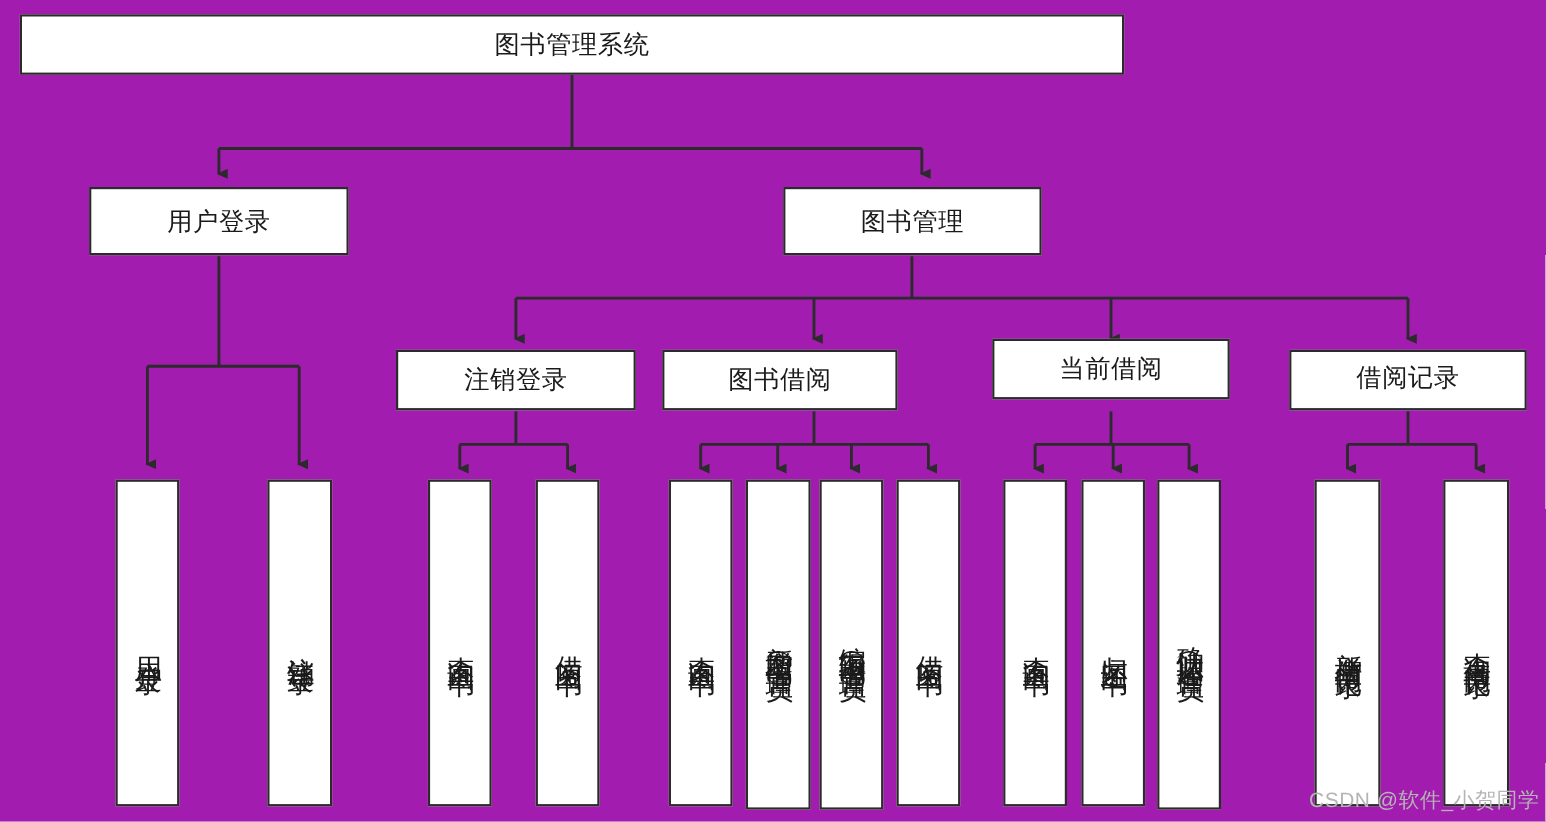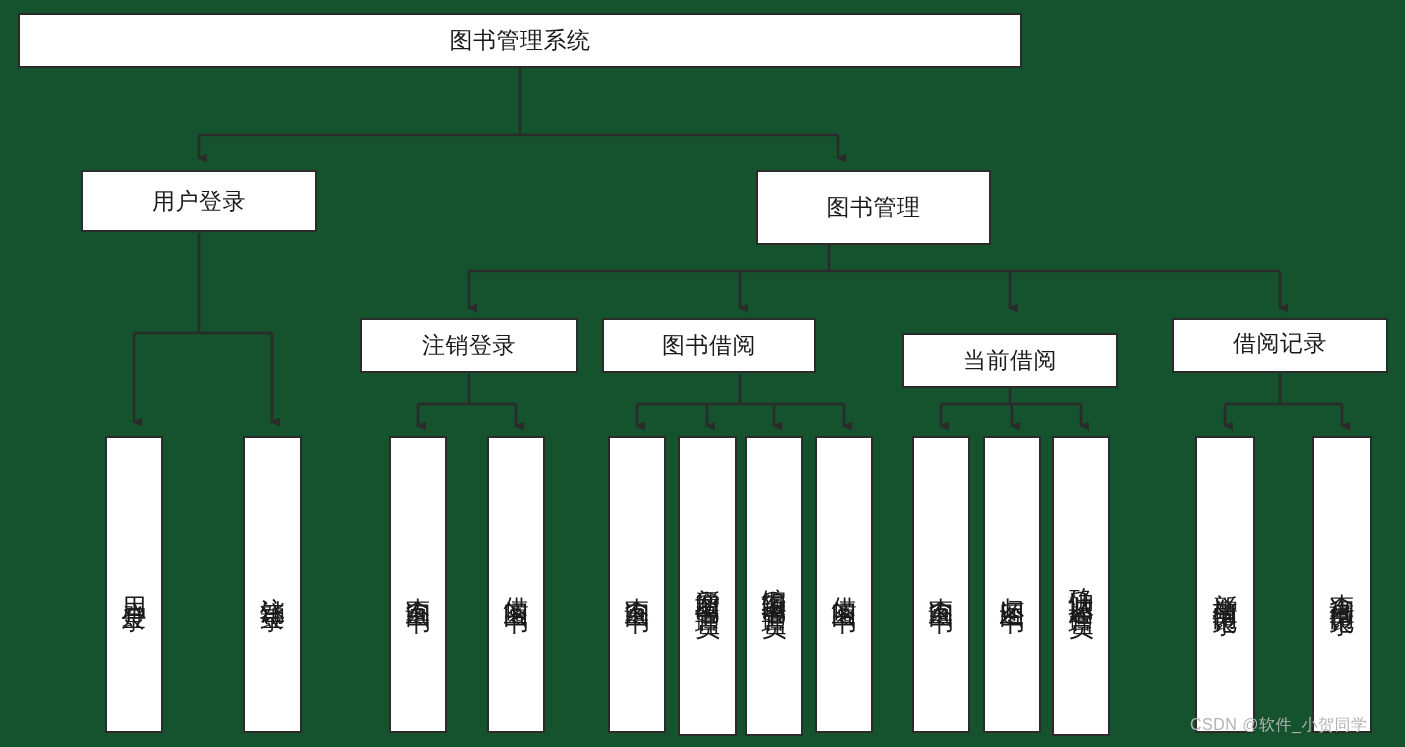--- a/index.html
+++ b/index.html
@@ -7,21 +7,21 @@
     padding: 0;
     background: #ffffff;
   }
   body {
     font-family: "Liberation Sans", "DejaVu Sans", sans-serif;
   }
   #canvas {
     position: relative;
     width: 1405px;
     height: 747px;
-    background: #14532d;
+    background: #a21caf;
     overflow: hidden;
   }
   svg.connectors {
     position: absolute;
     left: 0;
     top: 0;
     width: 1405px;
     height: 747px;
     pointer-events: none;
   }
@@ -57,21 +57,21 @@
   .v-node .node-label {
     writing-mode: vertical-rl;
     text-orientation: upright;
     font-size: 25px;
     line-height: 1.08;
     letter-spacing: 4px;
     white-space: nowrap;
   }
   .watermark {
     position: absolute;
-    font-size: 16px;
+    font-size: 19px;
     color: #b4b4b4;
     white-space: nowrap;
     letter-spacing: 0.5px;
   }
 </style>
 </head>
 <body>
 
 <div id="canvas">
 
@@ -125,31 +125,31 @@
     </g>
   </svg>
 
   <div class="node root h-node" style="left:18px; top:13px; width:1004px; height:55px;">
     <span class="node-label">图书管理系统</span>
   </div>
 
   <div class="node h-node" style="left:81px; top:170px; width:236px; height:62px;">
     <span class="node-label">用户登录</span>
   </div>
-  <div class="node h-node" style="left:712px; top:170px; width:235px; height:75px;margin-left:44px;">
+  <div class="node h-node" style="left:712px; top:170px; width:235px; height:62px;">
     <span class="node-label">图书管理</span>
   </div>
 
   <div class="node h-node" style="left:360px; top:318px; width:218px; height:55px;">
     <span class="node-label">注销登录</span>
   </div>
   <div class="node h-node" style="left:602px; top:318px; width:214px; height:55px;">
     <span class="node-label">图书借阅</span>
   </div>
-  <div class="node h-node" style="left:902px; top:333px; width:216px; height:55px;">
+  <div class="node h-node" style="left:902px; top:308px; width:216px; height:55px;">
     <span class="node-label">当前借阅</span>
   </div>
   <div class="node h-node" style="left:1172px; top:318px; width:216px; height:55px;font-family:Liberation Mono, monospace;">
     <span class="node-label">借阅记录</span>
   </div>
 
   <div class="node v-node" style="left:105px; top:436px; width:58px; height:297px;">
     <span class="node-label">用户登录</span>
   </div>
   <div class="node v-node" style="left:243px; top:436px; width:59px; height:297px;">

